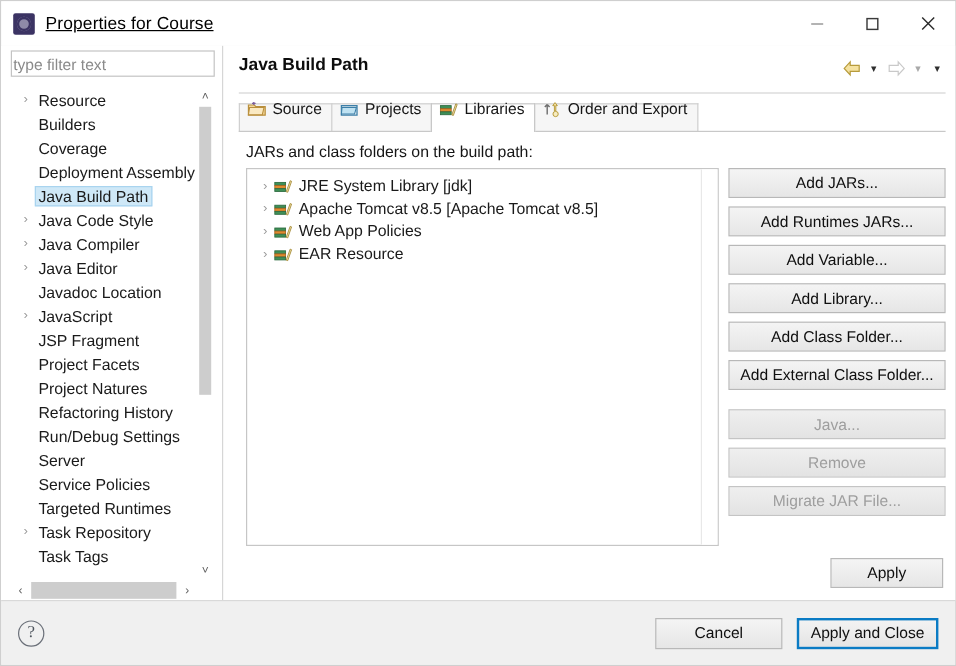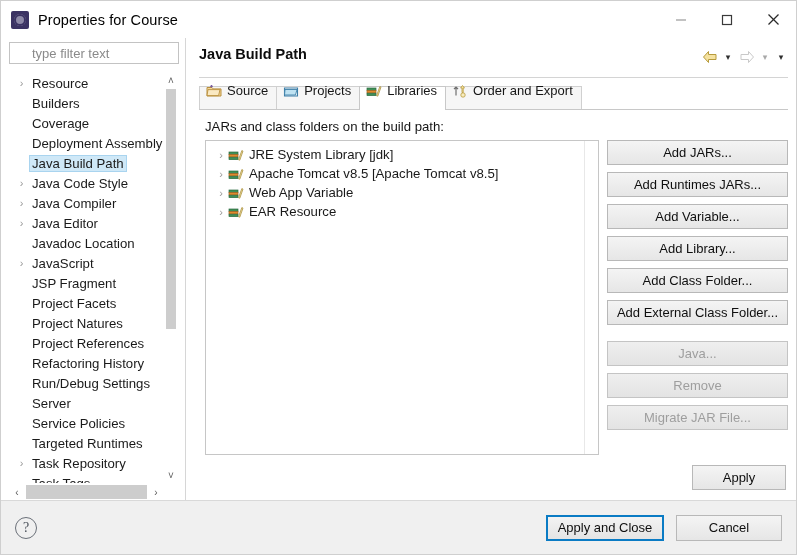--- a/index.html
+++ b/index.html
@@ -43,20 +43,21 @@
     left: 3px; top: 3px;
     width: 12px; height: 12px;
     border-radius: 50%;
     background: #8e8aa8;
     box-shadow: inset 0 0 0 2px #3b3363;
   }
   #title-text {
     font-size: 14.5px;
     color: #000000;
     letter-spacing: .1px;
+    text-decoration: underline;
   }
   .wbtns {
     position: absolute;
     right: 0; top: 0;
     height: 37px;
     display: flex;
     align-items: center;
   }
   .wbtn {
     width: 46px; height: 37px;
@@ -84,21 +85,21 @@
     background: #ffffff;
     padding: 4px 6px 0 8px;
     position: relative;
   }
   #filter-input {
     height: 22px;
     border: 1px solid #c3c3c3;
     background: #ffffff;
     font-size: 13px;
     color: #8a8a8a;
-    padding: 0 22px;
+    padding: 0 1px;
     line-height: 20px;
     font-family: "Liberation Sans", sans-serif;
     outline: none;
     width: 100%;
     flex: 0 0 auto;
   }
   #filter-input::placeholder { color: #8a8a8a; opacity: 1; }
 
   #tree-wrap {
     margin-top: 7px;
@@ -461,24 +462,20 @@
               <span class="arrow"></span>
               <span class="lbl">JSP Fragment</span>
             </div>
             <div class="tree-row">
               <span class="arrow"></span>
               <span class="lbl">Project Facets</span>
             </div>
             <div class="tree-row">
               <span class="arrow"></span>
               <span class="lbl">Project Natures</span>
-            </div>
-            <div class="tree-row">
-              <span class="arrow"></span>
-              <span class="lbl">Project References</span>
             </div>
             <div class="tree-row">
               <span class="arrow"></span>
               <span class="lbl">Refactoring History</span>
             </div>
             <div class="tree-row">
               <span class="arrow"></span>
               <span class="lbl">Run/Debug Settings</span>
             </div>
             <div class="tree-row">
@@ -602,21 +599,21 @@
                   <span>Apache Tomcat v8.5 [Apache Tomcat v8.5]</span>
                 </div>
                 <div class="lib-row">
                   <span class="arrow">›</span>
                   <span class="libicon"><svg width="16" height="16" viewBox="0 0 16 16">
                       <rect x="1" y="5" width="9" height="2.4" fill="#3f8f57" stroke="#2c6a3e" stroke-width=".7"></rect>
                       <rect x="1" y="7.6" width="9" height="2.4" fill="#e08a2e" stroke="#a8631d" stroke-width=".7"></rect>
                       <rect x="1" y="10.2" width="9" height="2.4" fill="#3f8f57" stroke="#2c6a3e" stroke-width=".7"></rect>
                       <path d="M10.5 12.8 L13.8 3.6 L15 4.1 L11.8 13.2z" fill="#f5e2a0" stroke="#a08734" stroke-width=".7"></path>
                     </svg></span>
-                  <span>Web App Variable</span>
+                  <span>Web App Policies</span>
                 </div>
                 <div class="lib-row">
                   <span class="arrow">›</span>
                   <span class="libicon"><svg width="16" height="16" viewBox="0 0 16 16">
                       <rect x="1" y="5" width="9" height="2.4" fill="#3f8f57" stroke="#2c6a3e" stroke-width=".7"></rect>
                       <rect x="1" y="7.6" width="9" height="2.4" fill="#e08a2e" stroke="#a8631d" stroke-width=".7"></rect>
                       <rect x="1" y="10.2" width="9" height="2.4" fill="#3f8f57" stroke="#2c6a3e" stroke-width=".7"></rect>
                       <path d="M10.5 12.8 L13.8 3.6 L15 4.1 L11.8 13.2z" fill="#f5e2a0" stroke="#a08734" stroke-width=".7"></path>
                     </svg></span>
                   <span>EAR Resource</span>
@@ -649,18 +646,18 @@
           <div class="btn" id="apply-btn">Apply</div>
         </div>
       </div>
 
     </div>
   </div>
 
   <div id="footer">
     <div id="help-icon">?</div>
     <div id="footer-right">
+      <div id="cancel-btn">Cancel</div>
       <div id="apply-close-btn">Apply and Close</div>
-      <div id="cancel-btn">Cancel</div>
     </div>
   </div>
 
 </div>
 
 </body></html>

